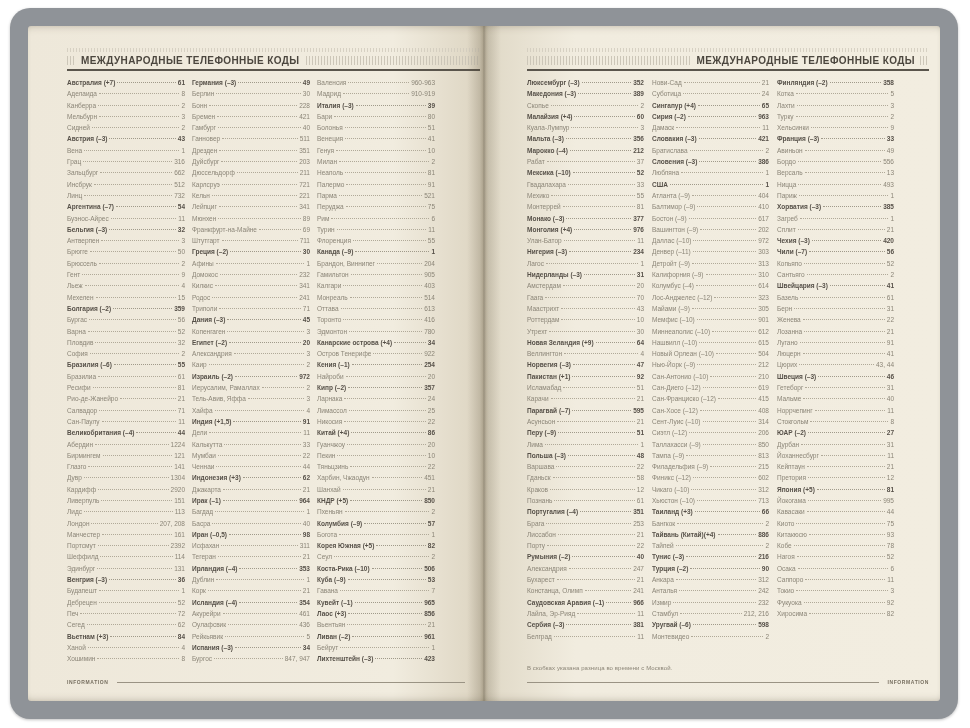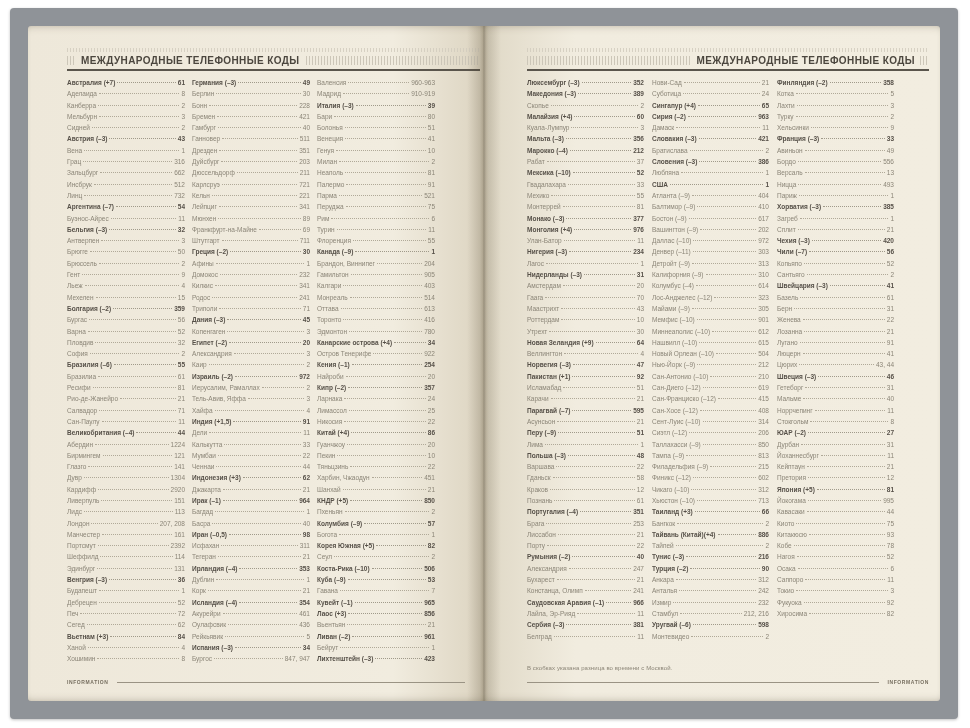--- a/index.html
+++ b/index.html
@@ -3,21 +3,21 @@
 <meta charset="utf-8">
 <style>
   html,body{margin:0;padding:0;}
   body{
     width:970px;height:728px;position:relative;background:#ffffff;
     font-family:"Liberation Sans","DejaVu Sans",sans-serif;
     -webkit-font-smoothing:antialiased;
   }
   .book{
     position:absolute;left:10px;top:8px;width:948px;height:711px;
-    background:#8f9398;border-radius:4px;
+    background:#8f9398;border-radius:20px;
     box-shadow:0 1px 3px rgba(0,0,0,0.25);
   }
   .pages{
     position:absolute;left:18px;top:18px;width:912px;height:675px;
     display:flex;
   }
   .page{
     width:456px;height:675px;position:relative;overflow:hidden;
   }
   .page-left{

